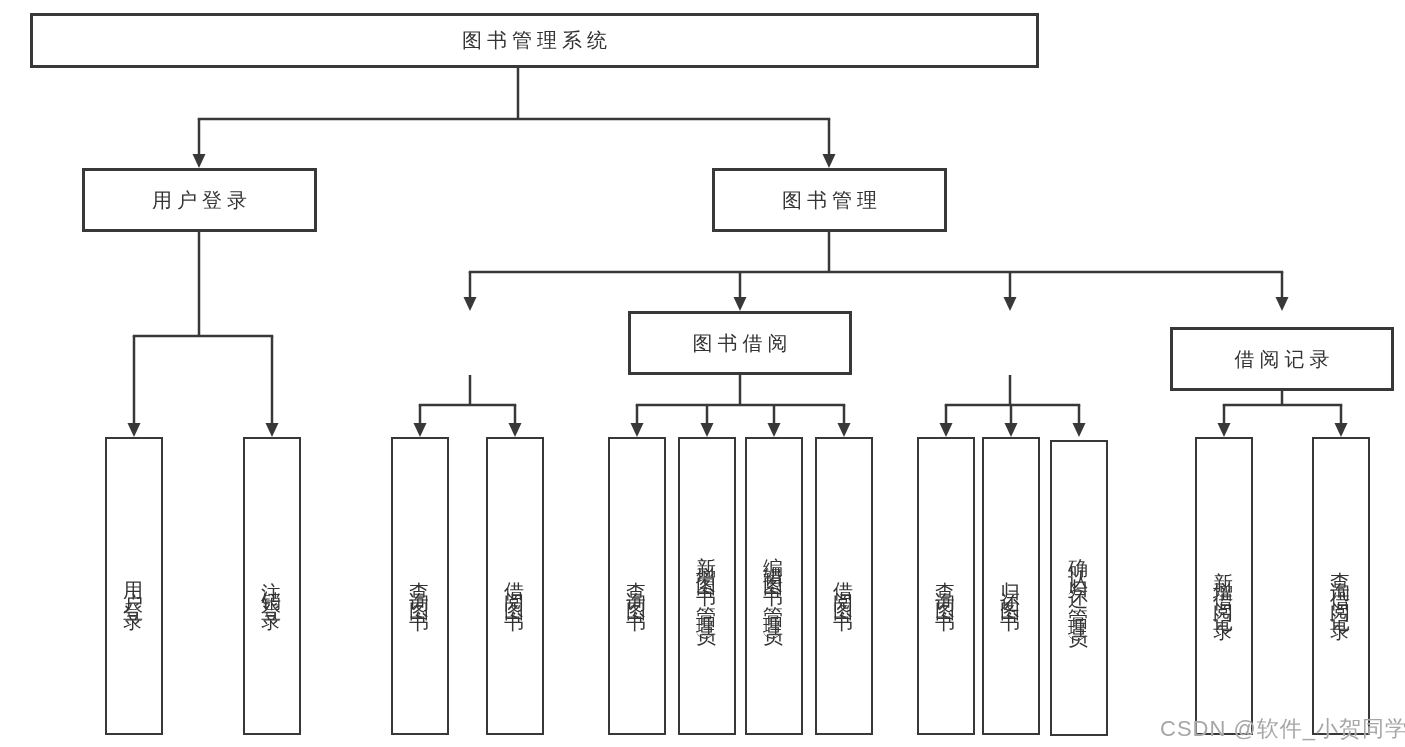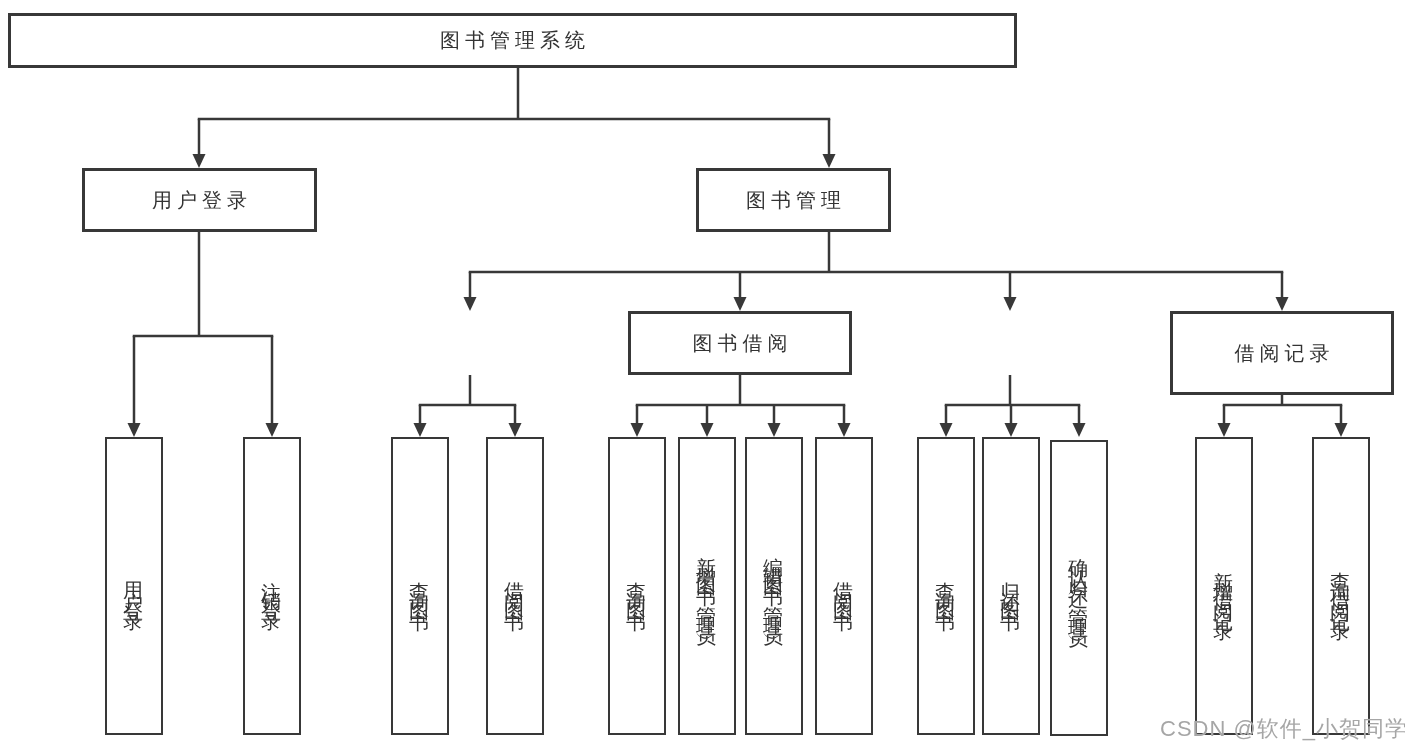--- a/index.html
+++ b/index.html
@@ -137,27 +137,27 @@
 
       <path d="M939.5 423 L952.5 423 L946 437 Z"></path>
       <path d="M1004.5 423 L1017.5 423 L1011 437 Z"></path>
       <path d="M1072.5 423 L1085.5 423 L1079 437 Z"></path>
 
       <path d="M1217.5 423 L1230.5 423 L1224 437 Z"></path>
       <path d="M1334.5 423 L1347.5 423 L1341 437 Z"></path>
     </g>
   </svg>
 
-  <div class="box h" style="left:8px; top:13px; width:1009px; height:55px">图书管理系统</div>
+  <div class="box h" style="left:30px; top:13px; width:1009px; height:55px">图书管理系统</div>
 
   <div class="box h" style="left:82px; top:168px; width:235px; height:64px">用户登录</div>
-  <div class="box h" style="left:696px; top:168px; width:195px; height:64px">图书管理</div>
+  <div class="box h" style="left:712px; top:168px; width:235px; height:64px">图书管理</div>
 
   <div class="box h" style="left:628px; top:311px; width:224px; height:64px">图书借阅</div>
-  <div class="box h" style="left:1170px; top:311px; width:224px; height:84px">借阅记录</div>
+  <div class="box h" style="left:1170px; top:327px; width:224px; height:64px">借阅记录</div>
 
   <div class="box v" style="left:105px; top:437px; width:58px; height:298px">
     <span class="vtext">用户登录</span>
   </div>
   <div class="box v" style="left:243px; top:437px; width:58px; height:298px">
     <span class="vtext">注销登录</span>
   </div>
 
   <div class="box v" style="left:391px; top:437px; width:58px; height:298px">
     <span class="vtext">查询图书</span>

